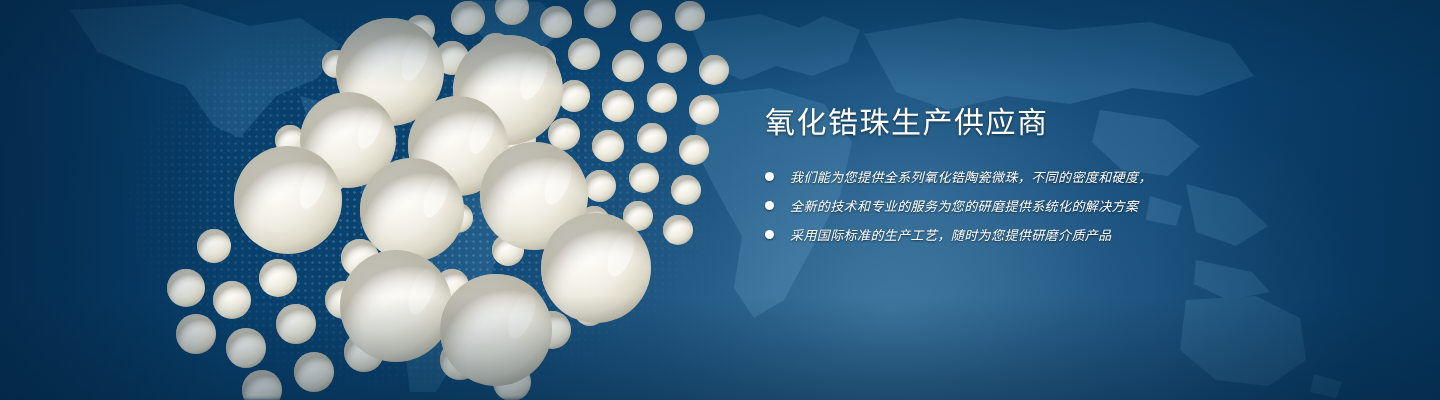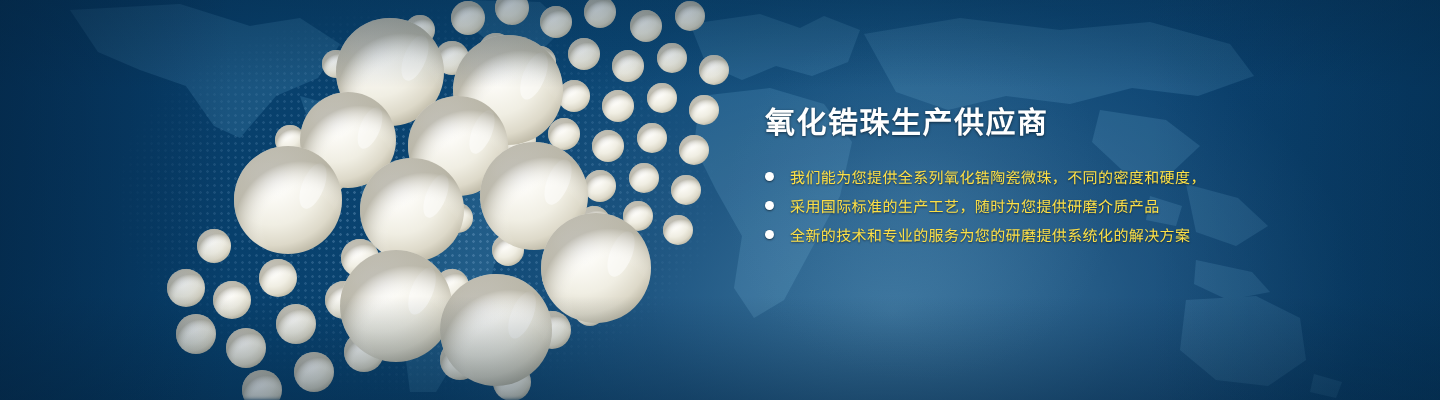--- a/index.html
+++ b/index.html
@@ -95,21 +95,21 @@
   
   .content {
     position: absolute;
     left: 765px;
     top: 108px;
     width: 620px;
   }
   .headline {
     font-size: 30px;
     line-height: 1;
-    font-weight: 700;
+    font-weight: 400;
     color: #ffffff;
     letter-spacing: 1.5px;
     text-shadow: 0 1px 3px rgba(0,0,0,0.55);
     margin: 0;
     white-space: nowrap;
   }
   .bullets {
     list-style: none;
     margin: 0;
     padding: 0;
@@ -124,25 +124,26 @@
     flex: 0 0 auto;
     width: 9px;
     height: 9px;
     border-radius: 50%;
     background: #ffffff;
     margin-top: 6px;
     margin-right: 16px;
     box-shadow: 0 1px 2px rgba(0,0,0,0.5);
   }
   .bullet-text {
-    font-size: 15px;
+    font-size: 13px;
     line-height: 23px;
-    color: #fde047;
+    color: #ffffff;
     letter-spacing: 0.4px;
     text-shadow: 0 1px 2px rgba(0,0,0,0.55);
+    font-style: italic;
   }
   .bullet-text .line { display: block; }
 </style>
 </head>
 <body>
 
 <div class="banner">
 
   <div class="bg-base"></div>
 
@@ -478,27 +479,27 @@
       <li class="bullet-row">
         <span class="dot"></span>
         <span class="bullet-text">
           <span class="line">我们能为您提供全系列氧化锆陶瓷微珠，不同的密度和硬度，</span>
         </span>
       </li>
 
       <li class="bullet-row">
         <span class="dot"></span>
         <span class="bullet-text">
+          <span class="line">全新的技术和专业的服务为您的研磨提供系统化的解决方案</span>
+        </span>
+      </li>
+
+      <li class="bullet-row">
+        <span class="dot"></span>
+        <span class="bullet-text">
           <span class="line">采用国际标准的生产工艺，随时为您提供研磨介质产品</span>
         </span>
       </li>
 
-      <li class="bullet-row">
-        <span class="dot"></span>
-        <span class="bullet-text">
-          <span class="line">全新的技术和专业的服务为您的研磨提供系统化的解决方案</span>
-        </span>
-      </li>
-
     </ul>
   </div>
 
 </div>
 
 </body></html>

